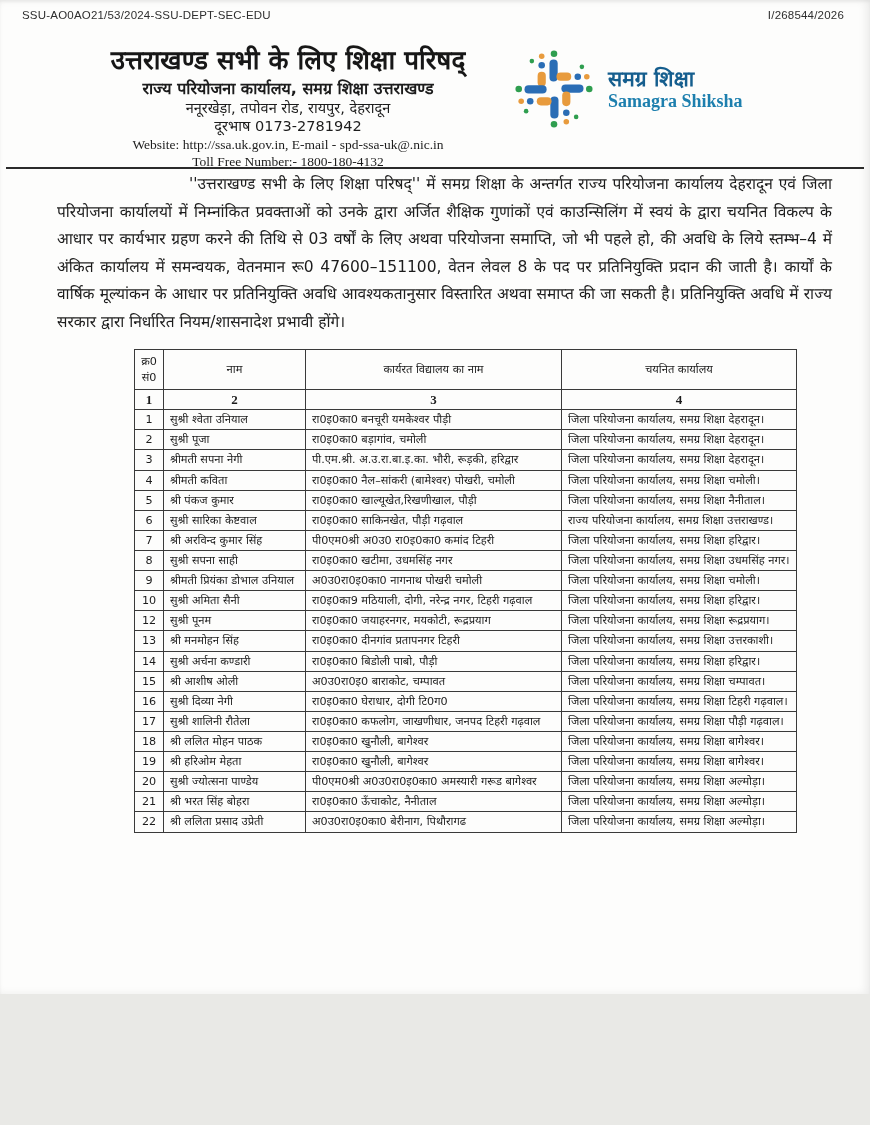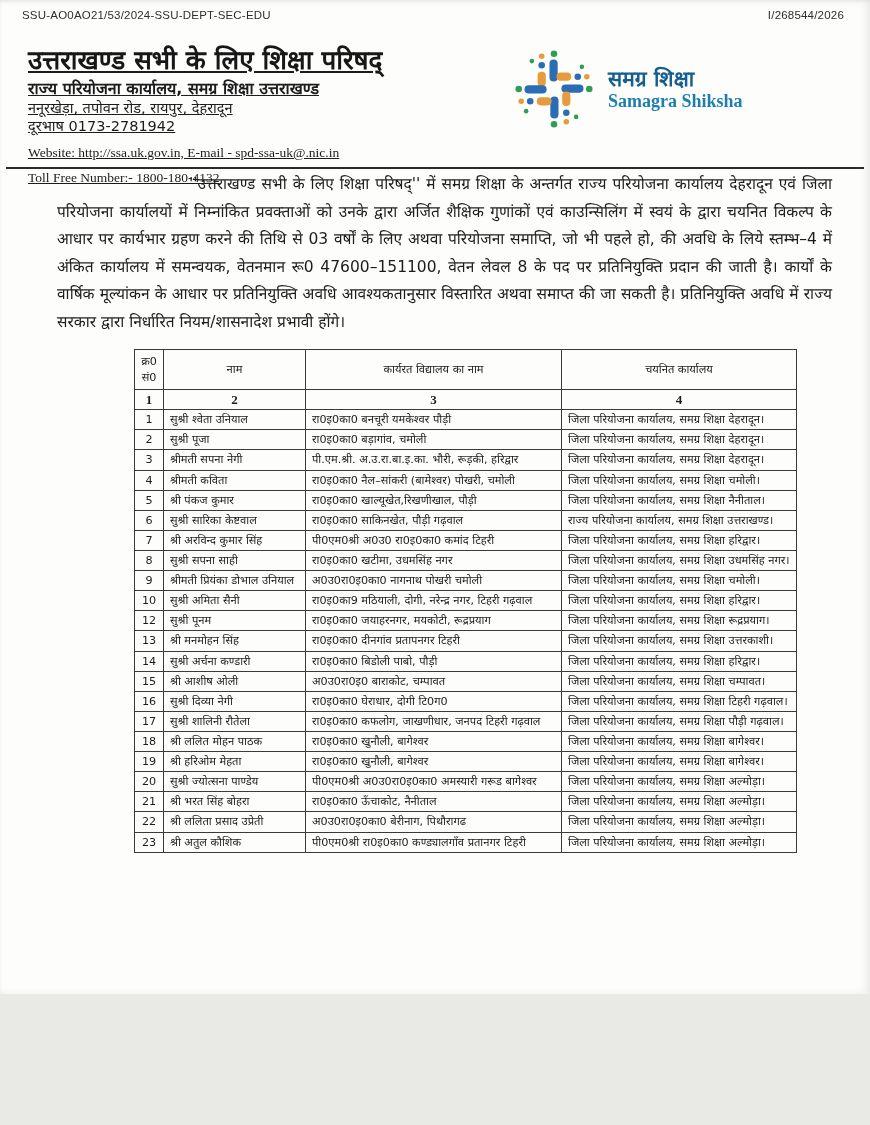--- a/index.html
+++ b/index.html
@@ -15,26 +15,26 @@
   }
   
   .ref-row{
     display:flex;justify-content:space-between;
     padding:9px 26px 0 22px;
     font-family:"Liberation Sans",sans-serif;
     font-size:11.5px;color:#2e2e2e;letter-spacing:.2px;
   }
   
   .letterhead{position:relative;margin-top:24px;height:118px;}
-  .lh-text{width:520px;margin-left:28px;line-height:1.22;text-decoration:underline;}
+  .lh-text{width:520px;margin-left:28px;text-align:center;line-height:1.22;}
   .lh-org{font-size:26px;font-weight:bold;color:#171717;}
   .lh-office{font-size:16px;font-weight:bold;margin-top:2px;}
   .lh-addr{font-size:14.5px;margin-top:2px;}
   .lh-phone{font-size:14.5px;}
-  .lh-web,.lh-toll{font-family:"Liberation Serif",serif;font-size:13.5px;margin-top:9px;}
+  .lh-web,.lh-toll{font-family:"Liberation Serif",serif;font-size:13.5px;margin-top:1px;}
   .logo-box{position:absolute;left:513px;top:2px;display:flex;align-items:center;gap:13px;}
   .logo-mark{width:82px;height:84px;}
   .logo-words{line-height:1.15;}
   .logo-hi{font-size:21px;font-weight:bold;}
   .logo-en{font-family:"Liberation Serif",serif;font-size:18px;font-weight:bold;}
   .lh-rule{border:none;border-top:2.5px solid #2b2b2b;margin:4px 6px 0 6px;}
   
   .title-row{position:relative;height:46px;margin-top:4px;}
   .order-title{
     position:absolute;left:0;right:0;top:3px;text-align:center;
@@ -266,22 +266,16 @@
           <td>श्री भरत सिंह बोहरा</td>
           <td>रा0इ0का0 ऊँचाकोट, नैनीताल</td>
           <td>जिला परियोजना कार्यालय, समग्र शिक्षा अल्मोड़ा।</td>
         </tr>
         <tr>
           <td class="sn">22</td>
           <td>श्री ललिता प्रसाद उप्रेती</td>
           <td>अ0उ0रा0इ0का0 बेरीनाग, पिथौरागढ</td>
           <td>जिला परियोजना कार्यालय, समग्र शिक्षा अल्मोड़ा।</td>
         </tr>
-        <tr>
-          <td class="sn">23</td>
-          <td>श्री अतुल कौशिक</td>
-          <td>पी0एम0श्री रा0इ0का0 कण्ड्यालगाँव प्रतानगर टिहरी</td>
-          <td>जिला परियोजना कार्यालय, समग्र शिक्षा अल्मोड़ा।</td>
-        </tr>
       </tbody>
   </table>
 
 </div>
 
 </body></html>

